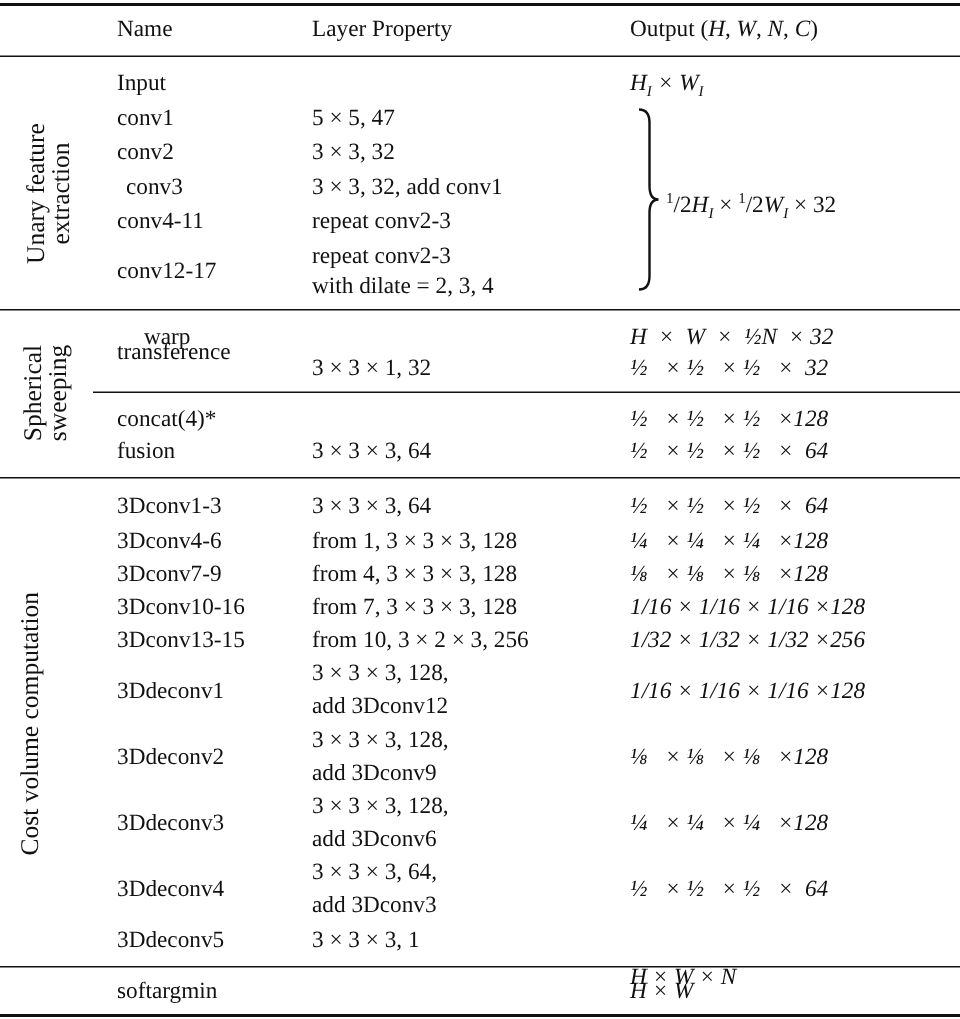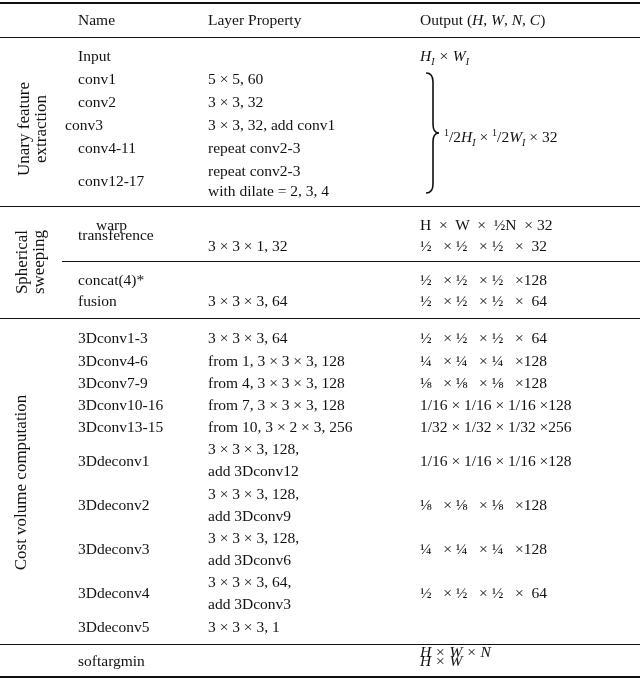--- a/index.html
+++ b/index.html
@@ -6,21 +6,21 @@
   body { width:640px; height:679px; position:relative; overflow:hidden;
          font-family:"Liberation Serif","DejaVu Serif",serif; color:#111; font-size:15.5px; }
   .rule { position:absolute; left:0; width:640px; background:#111; }
   .thick { height:2px; }
   .thin { height:1px; }
   .cell { position:absolute; white-space:nowrap; line-height:17px; }
   .math { font-style:italic; }
   .vlabel { position:absolute; transform:rotate(-90deg); transform-origin:center center;
             text-align:center; line-height:17px; font-size:17px; white-space:nowrap; }
   .brace { position:absolute; left:424px; top:72px; width:16px; height:122px; }
-  .out { position:absolute; left:420px; white-space:pre; line-height:17px; }
+  .out { position:absolute; left:420px; white-space:pre; line-height:17px;font-style:italic; }
 </style>
 </head>
 <body>
 
 <div class="rule thick" style="top:2px"></div>
 <div class="rule thin" style="top:37px"></div>
 <div class="rule thin" style="top:206px"></div>
 <div class="rule thin" style="top:261px;left:62px;width:578px"></div>
 <div class="rule thin" style="top:318px"></div>
 <div class="rule thin" style="top:644px"></div>
@@ -31,26 +31,26 @@
 <div class="cell" style="left:420px;top:11px">Output (<i>H</i>, <i>W</i>, <i>N</i>, <i>C</i>)</div>
 
 <div class="vlabel" style="left:-38px;top:112px;width:140px"><span>Unary feature</span><br><span>extraction</span></div>
 <div class="vlabel" style="left:-10px;top:245px;width:80px"><span>Spherical</span><br><span>sweeping</span></div>
 <div class="vlabel" style="left:-120px;top:474px;width:280px">Cost volume computation</div>
 
 <div class="cell" style="left:78px;top:47px">Input</div>
 <div class="cell math" style="left:420px;top:47px"><i>H<sub style="font-size:10px">I</sub></i> × <i>W<sub style="font-size:10px">I</sub></i></div>
 
 <div class="cell" style="left:78px;top:70px">conv1</div>
-<div class="cell" style="left:208px;top:70px">5 × 5, 60</div>
+<div class="cell" style="left:208px;top:70px">5 × 5, 47</div>
 
 <div class="cell" style="left:78px;top:93px">conv2</div>
 <div class="cell" style="left:208px;top:93px">3 × 3, 32</div>
 
-<div class="cell" style="left:65px;top:116px">conv3</div>
+<div class="cell" style="left:84px;top:116px">conv3</div>
 <div class="cell" style="left:208px;top:116px">3 × 3, 32, add conv1</div>
 
 <div class="cell" style="left:78px;top:139px">conv4-11</div>
 <div class="cell" style="left:208px;top:139px">repeat conv2-3</div>
 
 <div class="cell" style="left:78px;top:172px">conv12-17</div>
 <div class="cell" style="left:208px;top:162px">repeat conv2-3</div>
 <div class="cell" style="left:208px;top:182px">with dilate = 2, 3, 4</div>
 
 <svg class="brace" viewBox="0 0 16 122">

